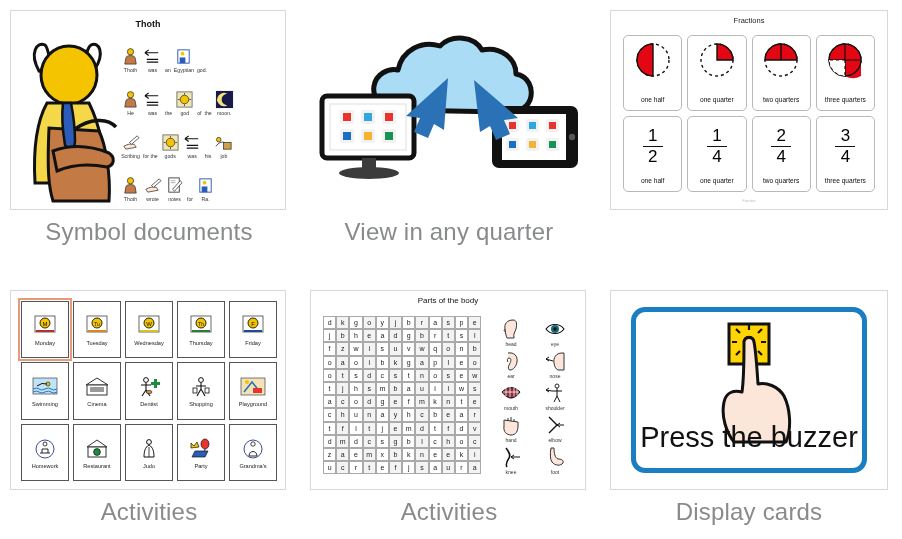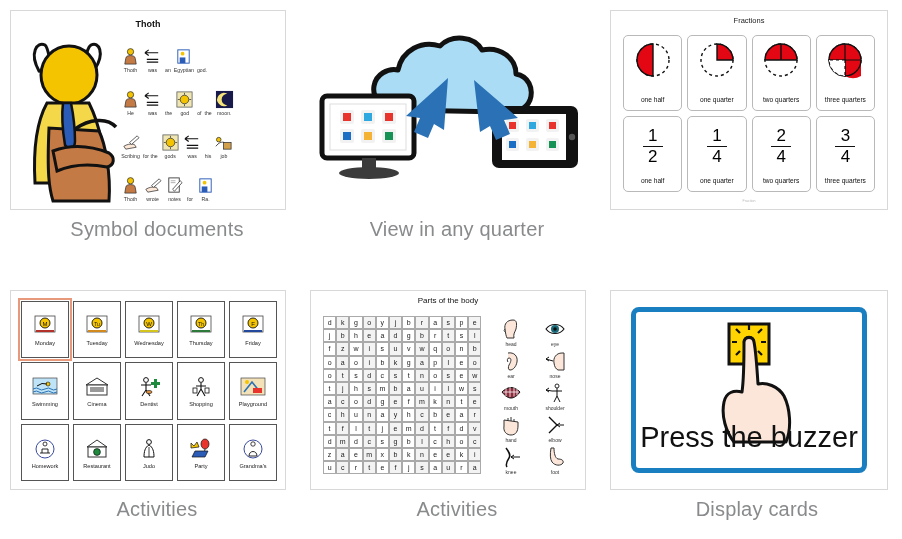--- a/index.html
+++ b/index.html
@@ -22,25 +22,25 @@
     left:10px; top:10px;
     width:276px; height:200px;
     border:1px solid #d8d8d8;
     background:#fff;
     box-sizing:border-box;
     overflow:hidden;
   }
   .cell.wide .card-frame{width:278px;}
   .caption{
     position:absolute;
-    left:8px; top:218px;
+    left:0; top:218px;
     width:298px;
     text-align:center;
     color:#888a8c;
-    font-size:20px;
+    font-size:24px;
     letter-spacing:.2px;
     font-family:"Liberation Sans", sans-serif;
   }
   .cell.frameless .card-frame{border:none;}
   
   .thoth-title{
     position:absolute;top:8px;left:0;width:100%;
     text-align:center;font-size:9px;font-weight:bold;color:#111;
   }
   .thoth-figure{position:absolute;left:8px;top:22px;width:100px;height:170px;}
@@ -91,21 +91,21 @@
      justify-content:center;font-size:7px;color:#222;box-sizing:border-box;
      font-family:"Liberation Sans", sans-serif;}
   .ws-cell:nth-child(even){background:#f3f3f3;}
   .bp-col{position:absolute;right:10px;top:26px;width:84px;
      display:grid;grid-template-columns:1fr 1fr;gap:2px 4px;}
   .bp{display:flex;flex-direction:column;align-items:center;}
   .bp .g{height:24px;display:flex;align-items:center;justify-content:center;}
   .bp .t{font-size:5px;color:#333;margin-top:0px;}
   
   .dc-box{position:absolute;left:20px;top:16px;right:20px;bottom:16px;
-     border:5px solid #1a7fc1;border-radius:8px;background:#fff;}
+     border:5px solid #1a7fc1;border-radius:14px;background:#fff;}
   .dc-text{position:absolute;left:0;bottom:14px;width:100%;text-align:center;
      font-size:29px;color:#111;font-family:"Liberation Sans", sans-serif;}
   .dc-art{position:absolute;left:50%;top:8px;transform:translateX(-50%);}
 </style>
 </head>
 <body>
 
 <div class="gallery">
 
   <div class="cell">

